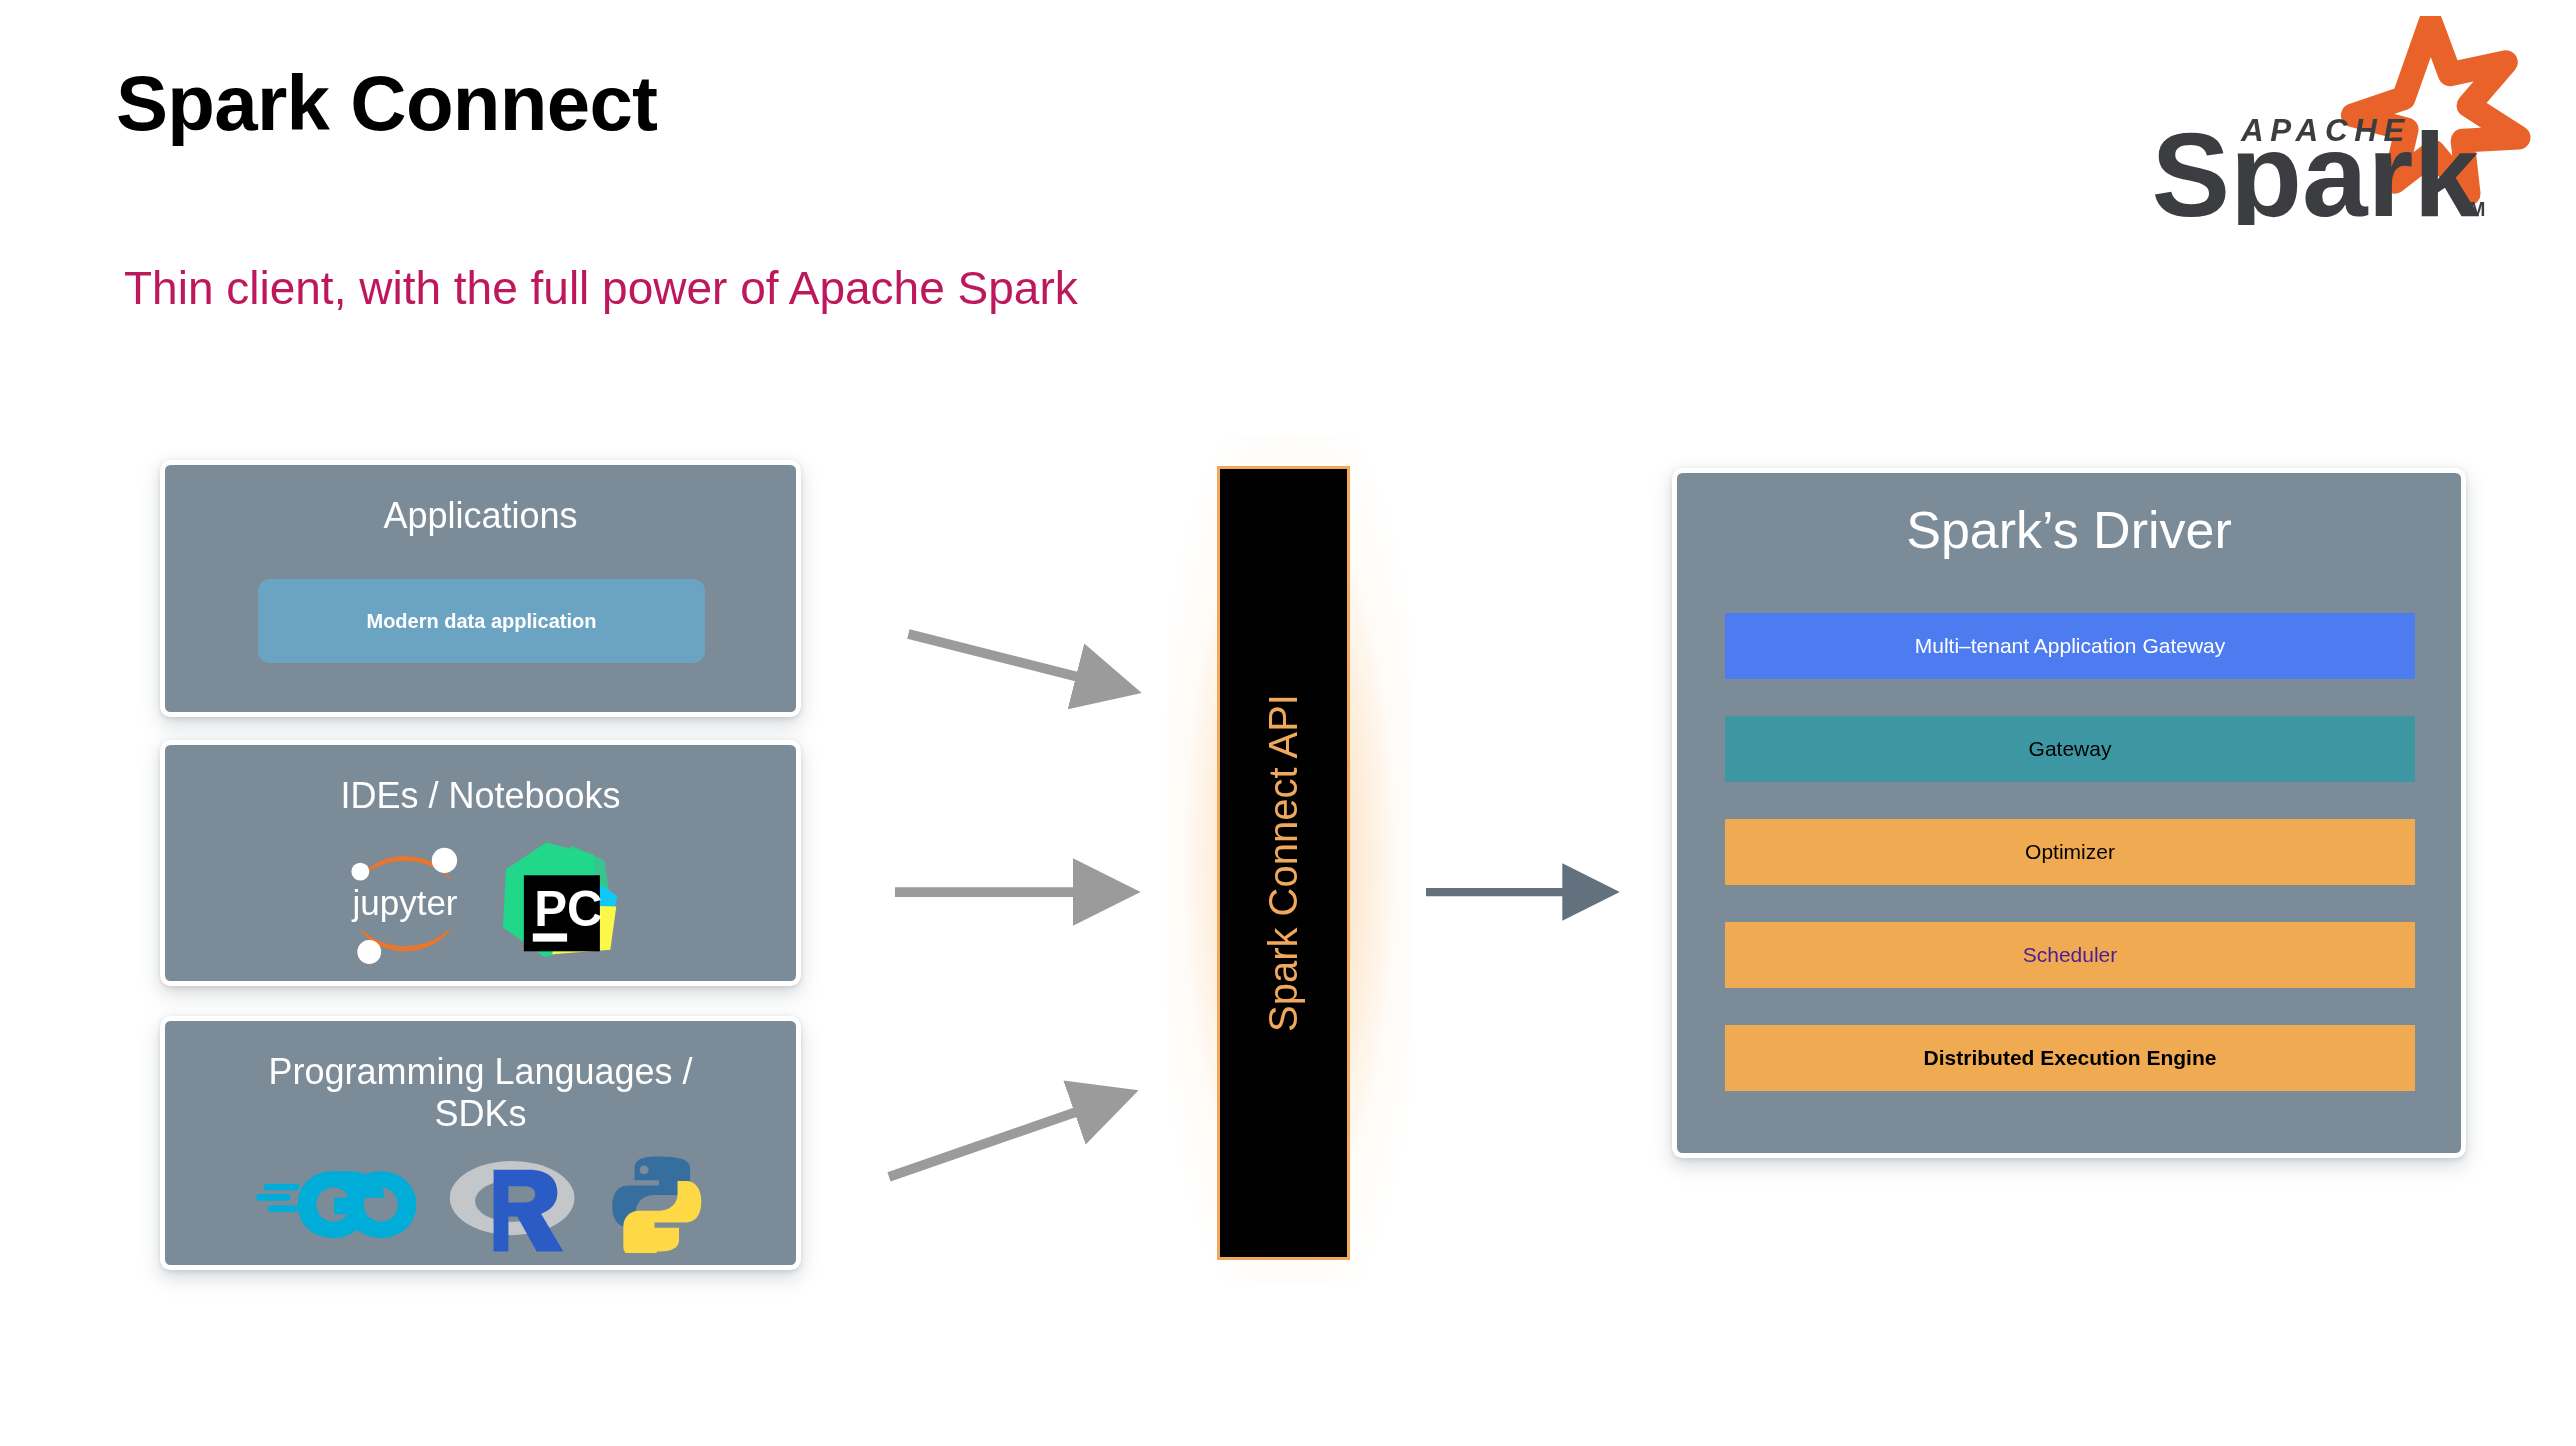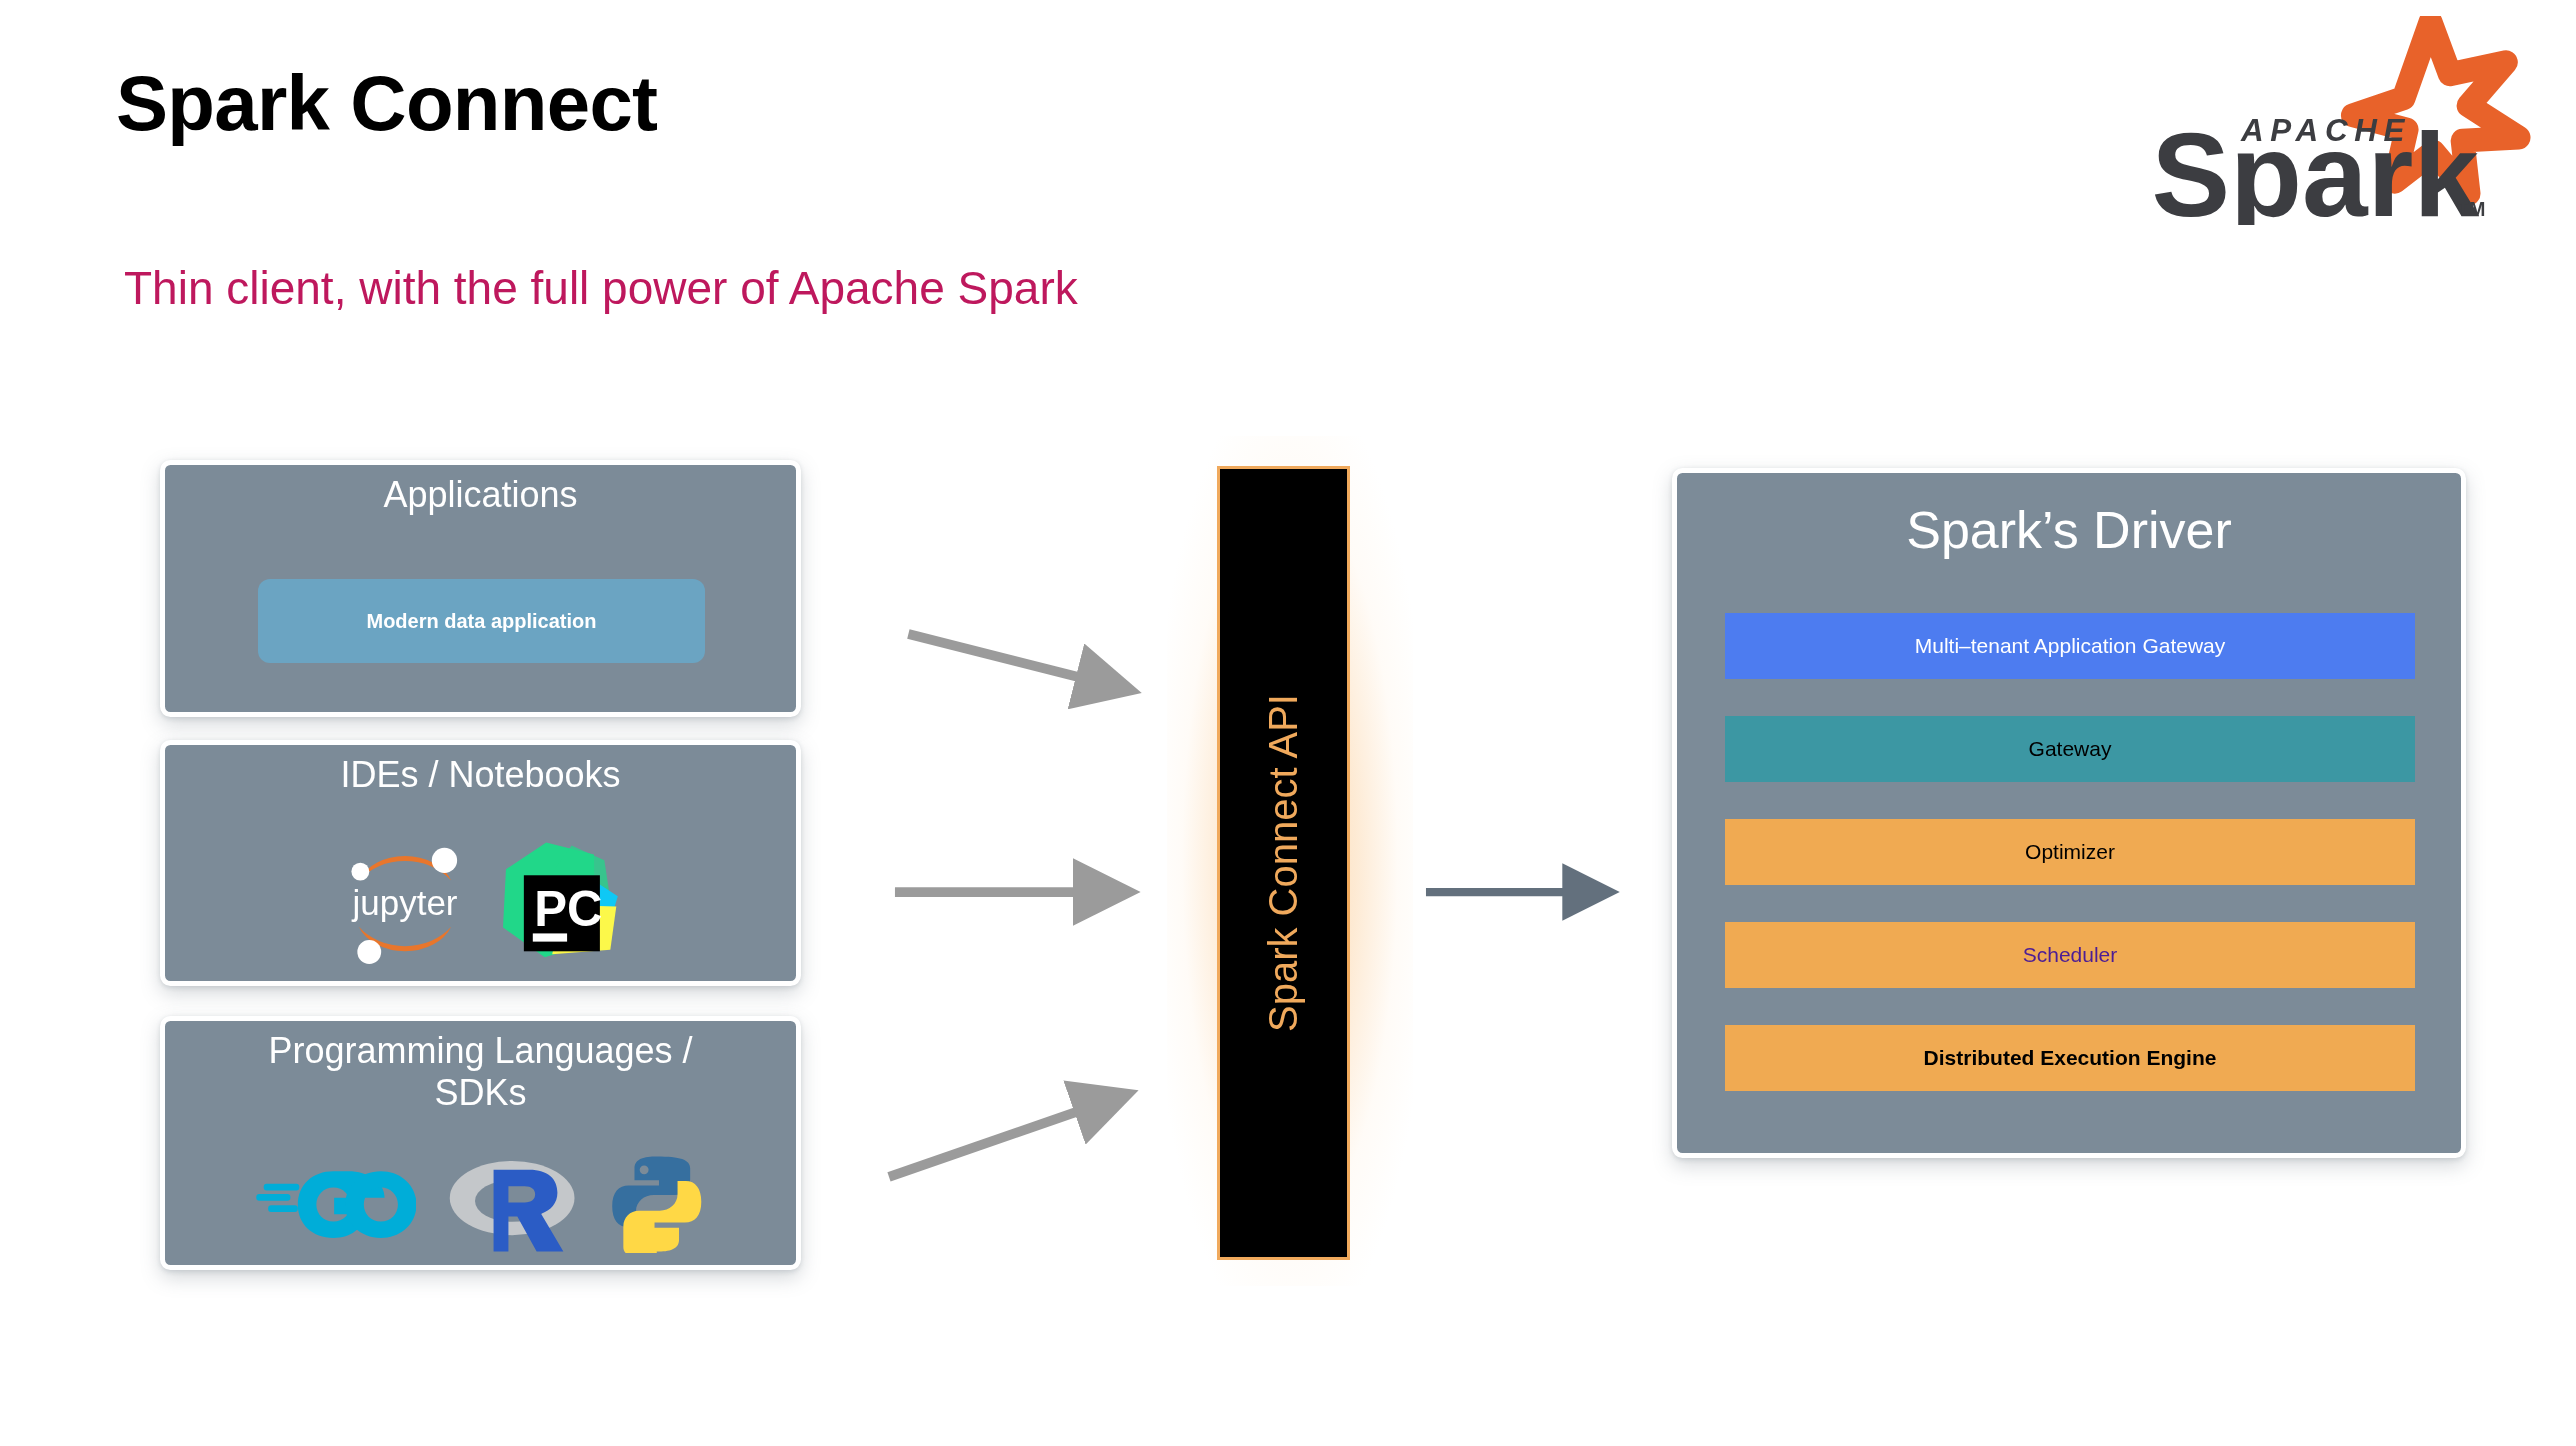--- a/index.html
+++ b/index.html
@@ -41,21 +41,21 @@
     border-radius: 10.4px;
     box-shadow: 0 7.5px 19.4px rgba(120,130,140,0.30),
                 0 1.5px 4.5px rgba(120,130,140,0.22);
   }
   .panel-title {
     text-align: center;
     color: #ffffff;
     font-size: 36px;
     font-weight: 400;
     line-height: 1.16;
-    padding-top: 9px;
+    padding-top: 30px;
   }
 
   
   #box-applications { left: 160px; top: 460px;  width: 641px; height: 257px; }
   #box-ides         { left: 160px; top: 740px;  width: 641px; height: 246px; }
   #box-langs        { left: 160px; top: 1016px; width: 641px; height: 254px; }
 
   #modern-data-app {
     position: absolute;
     left: 93px; top: 114px;

